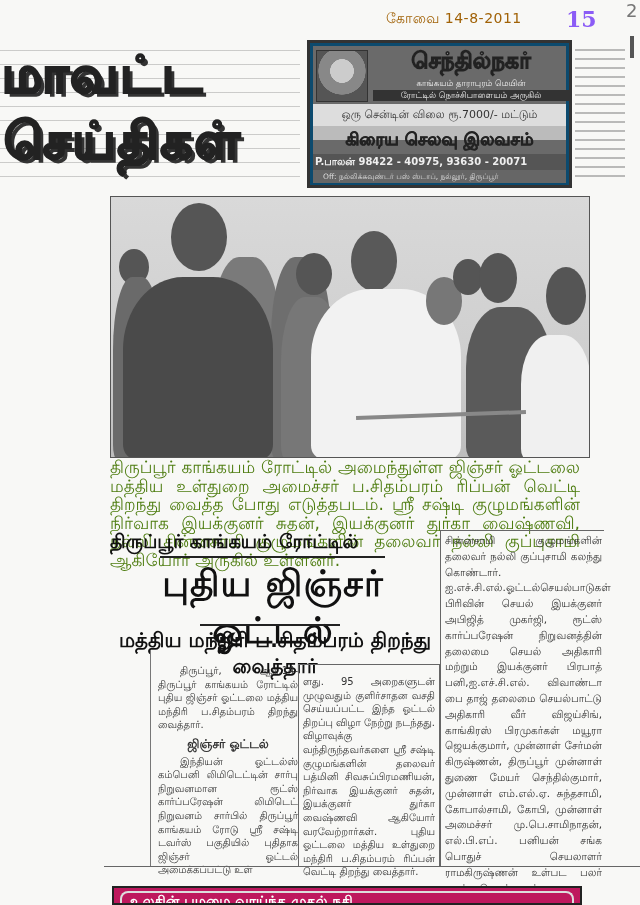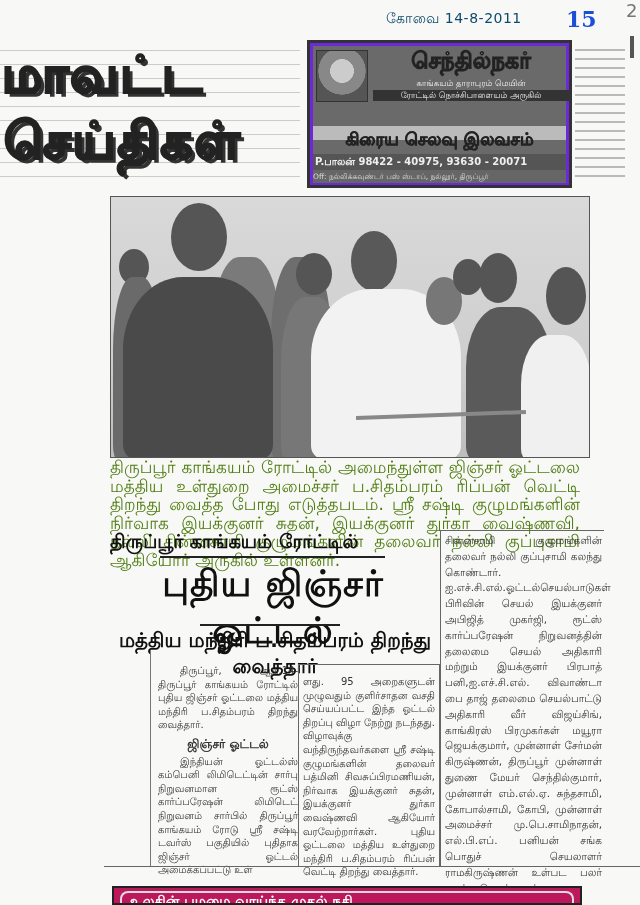--- a/index.html
+++ b/index.html
@@ -2,46 +2,46 @@
 <html><head>
   <meta charset="utf-8">
   <style>
     * { box-sizing: border-box; margin: 0; padding: 0; }
     html, body { width: 640px; height: 905px; overflow: hidden; background: #f6f6f4; }
     body { position: relative; font-family: "DejaVu Sans", sans-serif; color: #1a1a1a; }
 
     .paper { position: absolute; inset: 0; background: #f8f8f6; }
 
     
-    .dateline { position: absolute; left: 386px; top: 10px; font-size: 14px; color: #0c4a6e; letter-spacing: 0.5px; }
-    .pageno { position: absolute; left: 566px; top: 6px; font-family: "DejaVu Serif", serif; font-weight: bold; font-size: 22px; color: #1d4ed8; }
+    .dateline { position: absolute; left: 386px; top: 10px; font-size: 14px; color: #a16207; letter-spacing: 0.5px; }
+    .pageno { position: absolute; left: 566px; top: 6px; font-family: "DejaVu Serif", serif; font-weight: bold; font-size: 22px; color: #8b5cf6; }
     .handmark { position: absolute; left: 626px; top: 0; font-size: 18px; color: #777; font-family: "DejaVu Sans", sans-serif; }
     .handmark2 { position: absolute; left: 630px; top: 36px; width: 4px; height: 22px; background: #555; }
 
     
     .section-title { position: absolute; left: 0; top: 38px; width: 300px; height: 152px; }
     .section-title .bgtext { position: absolute; inset: 0; background:
       repeating-linear-gradient(0deg, transparent 0 13px, rgba(120,120,120,0.35) 13px 14px); }
     .section-title .line { position: absolute; left: 0; font-weight: bold; color: #fff; font-size: 50px; letter-spacing: 2px;
       -webkit-text-stroke: 2.5px #222; text-shadow: 4px 4px 0 #333; font-family: "DejaVu Sans", sans-serif; }
     .section-title .l1 { top: 8px; left: 2px; }
     .section-title .l2 { top: 74px; left: 4px; }
 
     
-    .ad { position: absolute; left: 307px; top: 40px; width: 265px; height: 148px; border: 3px solid #333; background: #6d28d9; padding: 3px; }
+    .ad { position: absolute; left: 307px; top: 40px; width: 265px; height: 148px; border: 3px solid #333; background: #0c4a6e; padding: 3px; }
     .ad-inner { position: relative; width: 100%; height: 100%; background: #6a6a6a; }
     .ad-deity { position: absolute; left: 3px; top: 4px; width: 52px; height: 52px; background: radial-gradient(circle at 50% 40%, #ccc 0 30%, #888 31% 60%, #555 61%); border: 1px solid #333; }
     .ad-brand { position: absolute; left: 60px; top: 2px; width: 196px; text-align: center; font-size: 22px; font-weight: bold; color: #fff; -webkit-text-stroke: 1px #222; }
     .ad-sub { position: absolute; left: 60px; width: 196px; text-align: center; font-size: 8.5px; color: #eee; }
     .ad-sub.s1 { top: 32px; }
     .ad-sub.s2 { top: 44px; background: #333; }
     .ad-price { position: absolute; left: 0; top: 58px; width: 100%; height: 22px; background: #ddd; color: #333; font-size: 11px; text-align: center; line-height: 22px; }
     .ad-loan { position: absolute; left: 0; top: 80px; width: 100%; height: 14px; background: #bbb; color: #444; font-size: 17px; font-weight: bold; text-align: center; line-height: 26px; -webkit-text-stroke: 0.6px #222; }
     .ad-phone { position: absolute; left: 0; top: 108px; width: 100%; height: 16px; background: #555; color: #eee; font-size: 10px; font-weight: bold; text-align: left; padding-left: 2px; line-height: 16px; }
-    .ad-office { position: absolute; left: 0; top: 124px; width: 100%; height: 13px; background: #666; color: #ddd; font-size: 7.5px; padding-left: 0; line-height: 13px; }
+    .ad-office { position: absolute; left: 0; top: 124px; width: 100%; height: 13px; background: #666; color: #ddd; font-size: 7.5px; padding-left: 10px; line-height: 13px; }
 
     .ticker { position: absolute; left: 575px; top: 42px; width: 50px; height: 140px;
       background: repeating-linear-gradient(180deg, transparent 0 7px, rgba(110,110,110,0.45) 7px 9px); }
 
     
     .left-col { position: absolute; left: 0; top: 192px; width: 100px; height: 713px; }
     .left-col .bar { position: absolute; left: 0; top: 6px; width: 98px; height: 6px; background: #555; }
     .left-col .vline { position: absolute; left: 104px; top: 0; width: 1px; height: 713px; background: #777; }
     .left-col .frag { position: absolute; font-size: 11px; color: #333; }
     .left-col .tab { position: absolute; left: 92px; width: 8px; background: #666; }
@@ -94,20 +94,21 @@
     <div class="line l2">செய்திகள்</div>
     <div class="line l1">மாவட்ட</div>
   </div>
 
   <div class="ad">
     <div class="ad-inner">
       <div class="ad-deity"></div>
       <div class="ad-brand">செந்தில்நகர்</div>
       <div class="ad-sub s1">காங்கயம் தாராபுரம் மெயின்</div>
       <div class="ad-sub s2">ரோட்டில் நொச்சிபாளையம் அருகில்</div>
+      <div class="ad-price">ஒரு சென்டின் விலை ரூ.7000/- மட்டும்</div>
       <div class="ad-loan">கிரைய செலவு இலவசம்</div>
       <div class="ad-phone">P.பாலன் 98422 - 40975, 93630 - 20071</div>
       <div class="ad-office">Off: நல்லிக்கவுண்டர் பஸ் ஸ்டாப், நல்லூர், திருப்பூர்</div>
     </div>
   </div>
   <div class="ticker"></div>
 
 
   <div class="photo">
     <div class="head" style="left:8px;top:52px;width:30px;height:36px;background:#555;"></div>

